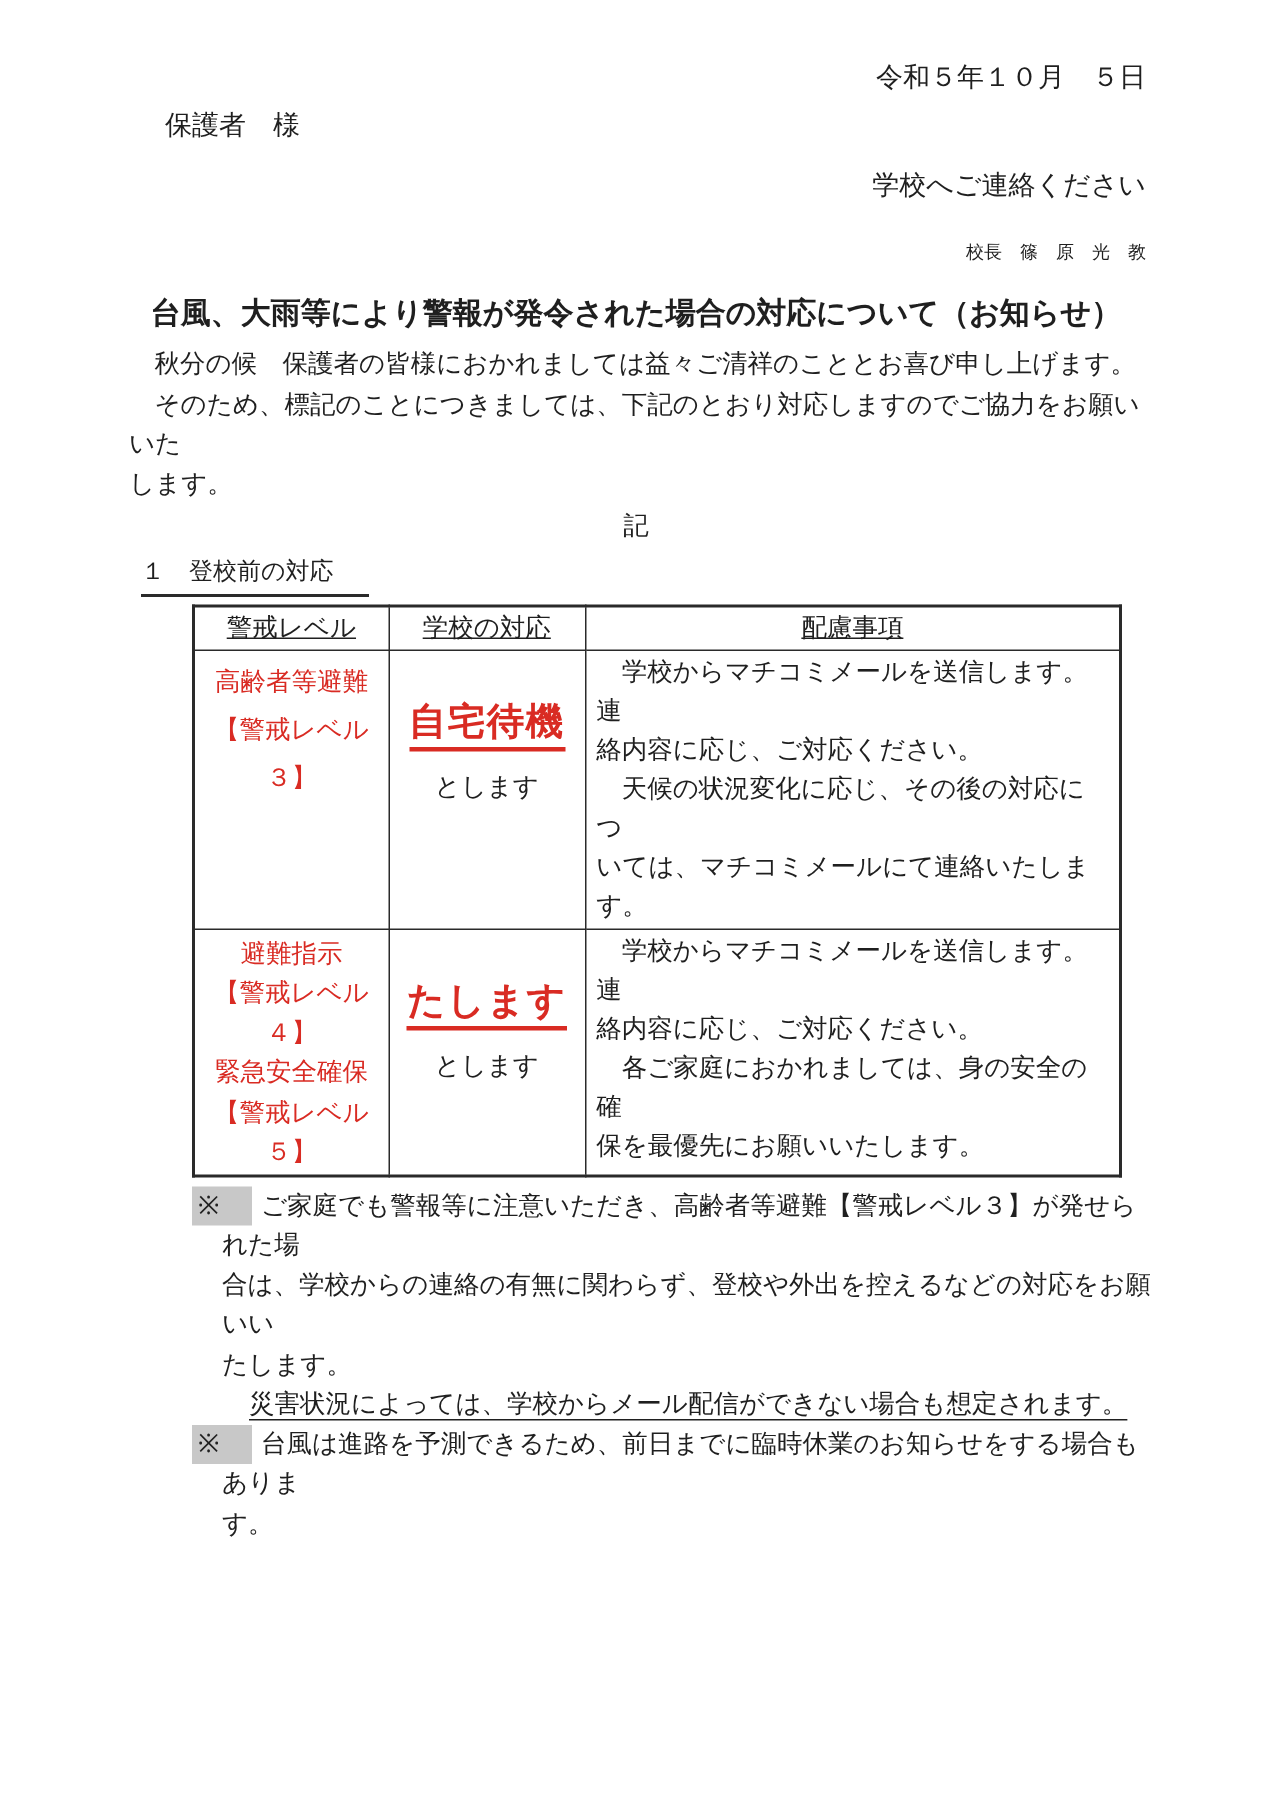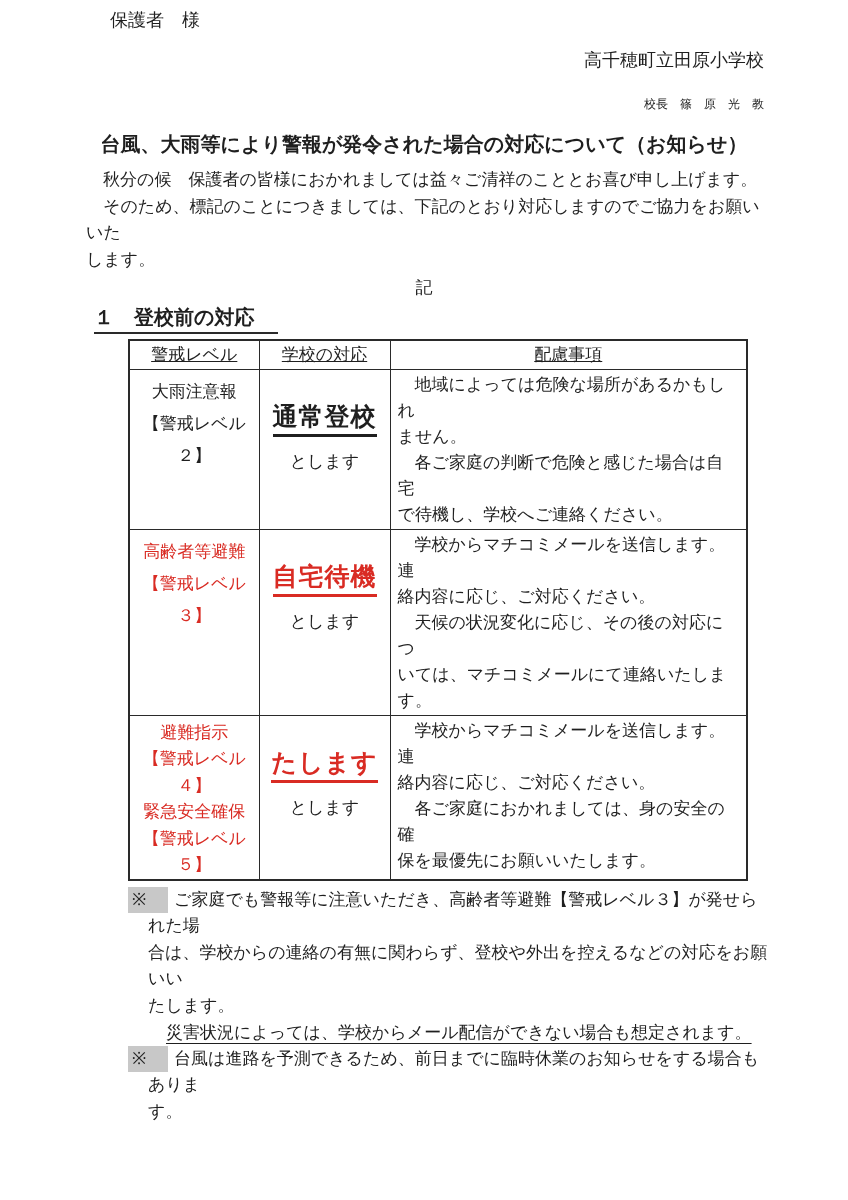--- a/index.html
+++ b/index.html
@@ -53,22 +53,22 @@
   .record-marker {
     margin-top: 2px;
     text-align: center;
     font-size: 17px;
     line-height: 27px;
   }
 
   .sec-heading-wrap { margin: 4px 0 0 94px; }
   .sec-heading {
     display: inline-block;
-    font-size: 20px;
-    font-weight: bold;
+    font-size: 16px;
+    font-weight: normal;
     line-height: 24px;
     border-bottom: 2px solid #2a2a2a;
     padding: 0 24px 3px 0;
   }
 
   table.alert-table {
     border-collapse: collapse;
     margin: 5px 0 0 128px;
     width: 618px;
     table-layout: fixed;
@@ -145,25 +145,26 @@
     margin-left: 38px;
     text-decoration: underline;
     text-underline-offset: 5px;
   }
 </style>
 </head>
 <body>
 
 <div class="page">
 
+  <div class="date-line">令和５年１０月　５日</div>
 
   <div class="recipient">保護者　様</div>
 
   <div class="sender-block">
-    <div class="school-name">高千穂町立田原小学校</div>
+    <div class="school-name">学校へご連絡ください</div>
     <div class="principal-name">校長　篠　原　光　教</div>
   </div>
 
   <div class="doc-title">台風、大雨等により警報が発令された場合の対応について（お知らせ）</div>
 
   <div class="intro">
     <p class="prelines">　秋分の候　保護者の皆様におかれましては益々ご清祥のこととお喜び申し上げます。</p>
     <p class="prelines">　そのため、標記のことにつきましては、下記のとおり対応しますのでご協力をお願いいた
 します。</p>
   </div>
@@ -181,34 +182,20 @@
         <col class="col-note">
     </colgroup>
     <thead>
       <tr>
         <th>警戒レベル</th>
         <th>学校の対応</th>
         <th>配慮事項</th>
       </tr>
     </thead>
     <tbody>
-      <tr>
-        <td class="level-cell lines-2 prelines">大雨注意報
-【警戒レベル２】</td>
-        <td class="action-cell">
-          <div class="action-main">
-              <span class="action-text">通常登校</span>
-            </div>
-          <div class="action-suffix">とします</div>
-        </td>
-        <td class="note-cell prelines">　地域によっては危険な場所があるかもしれ
-ません。
-　各ご家庭の判断で危険と感じた場合は自宅
-で待機し、学校へご連絡ください。</td>
-      </tr>
       <tr>
         <td class="level-cell lines-2 prelines red-text">高齢者等避難
 【警戒レベル３】</td>
         <td class="action-cell">
           <div class="action-main">
               <span class="action-text red-text">自宅待機</span>
             </div>
           <div class="action-suffix">とします</div>
         </td>
         <td class="note-cell prelines">　学校からマチコミメールを送信します。連

